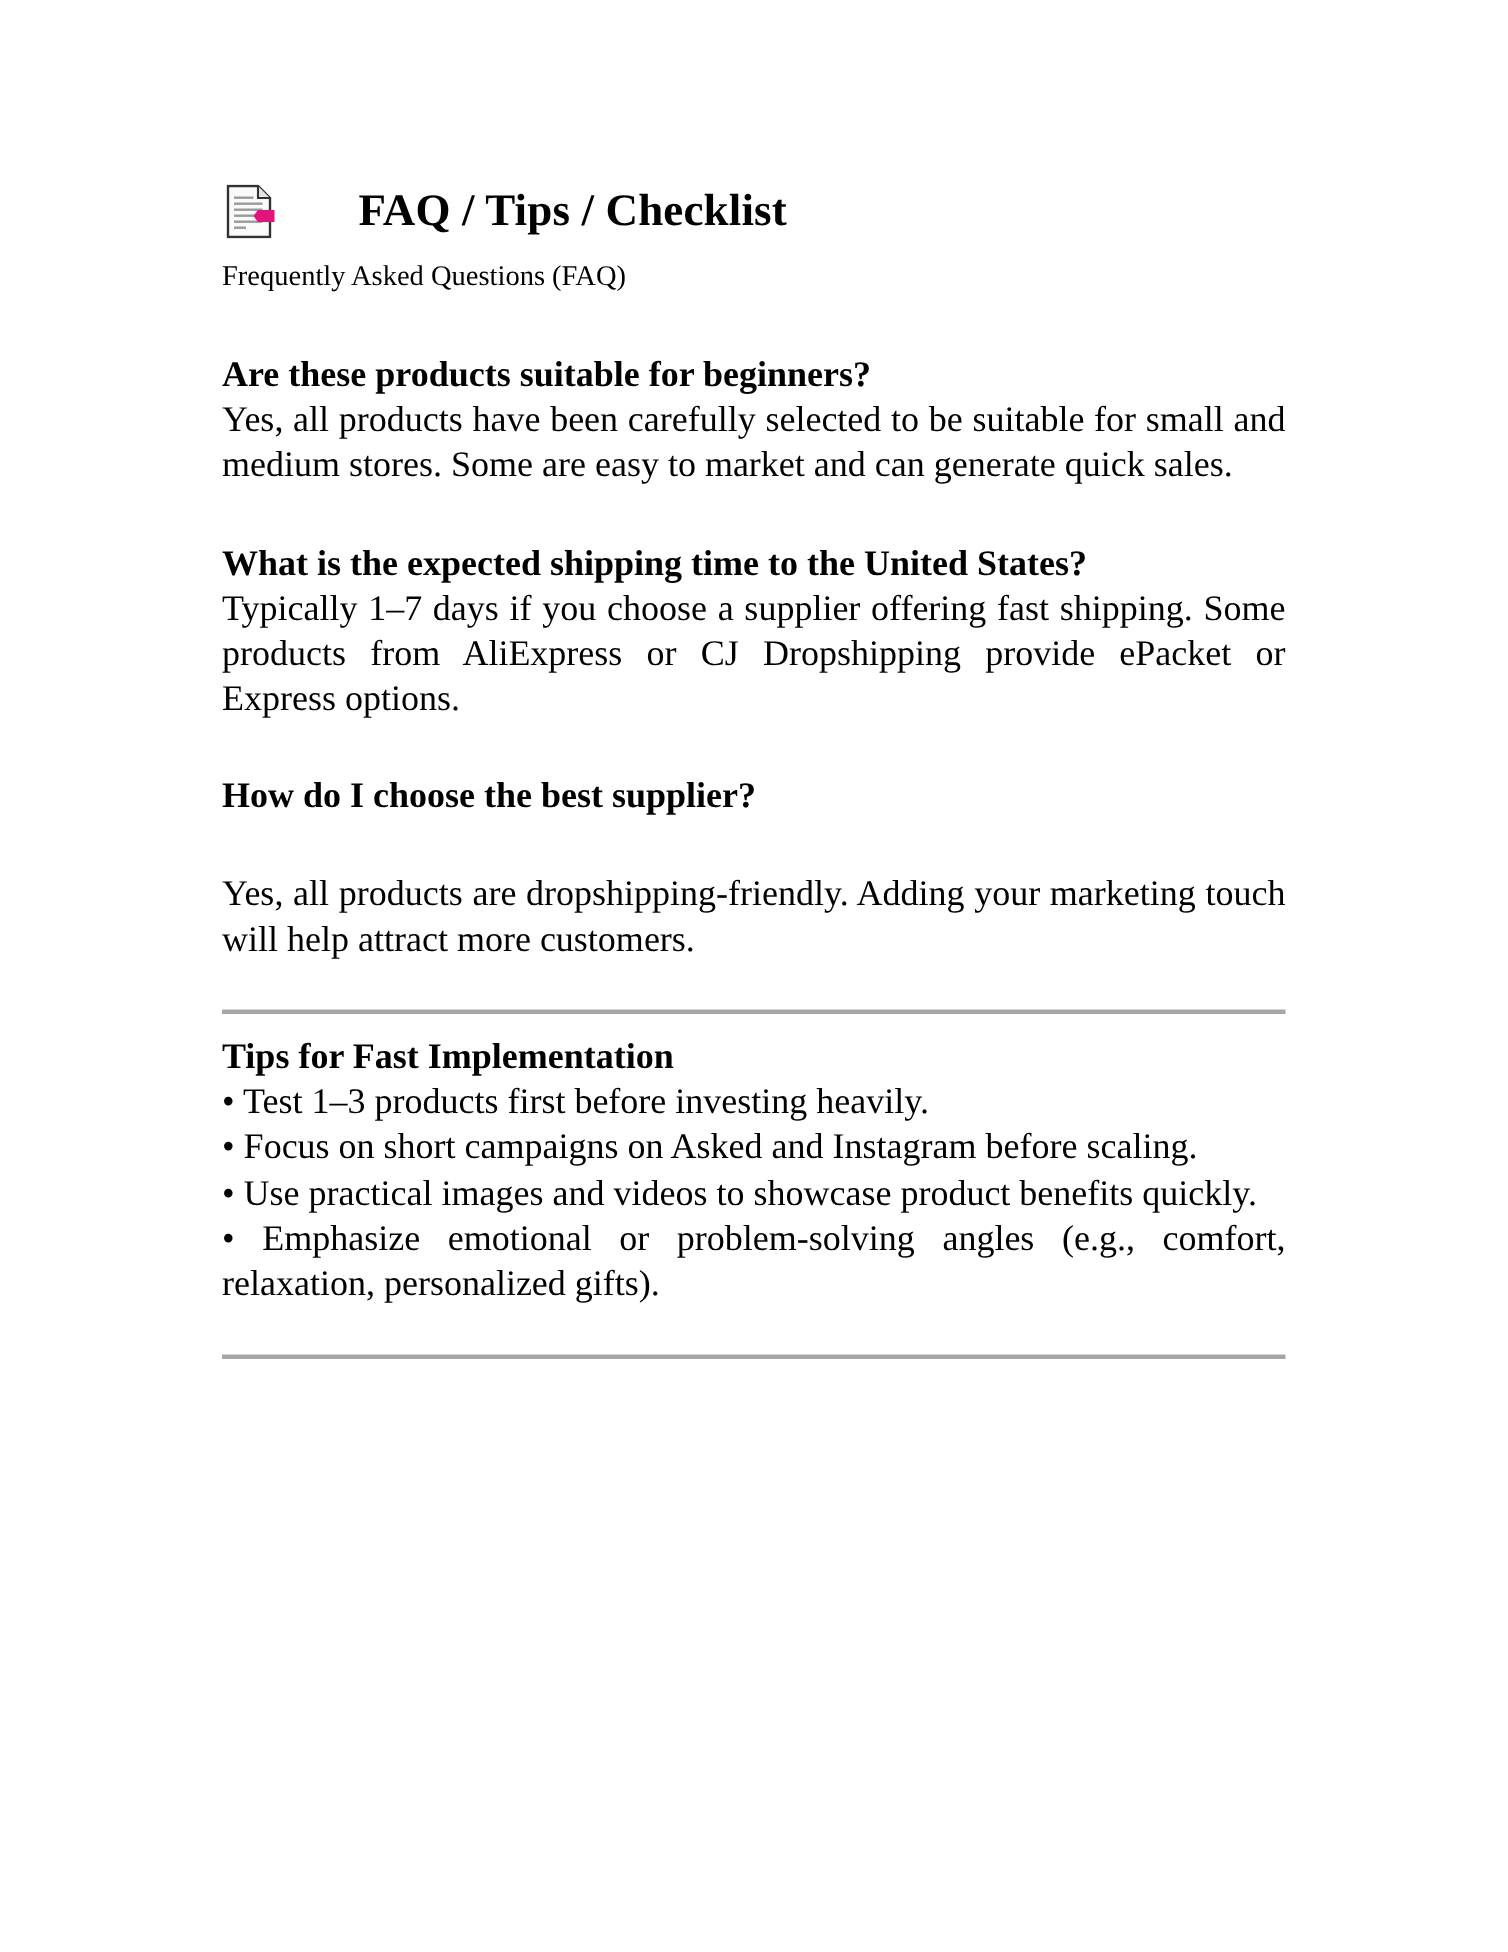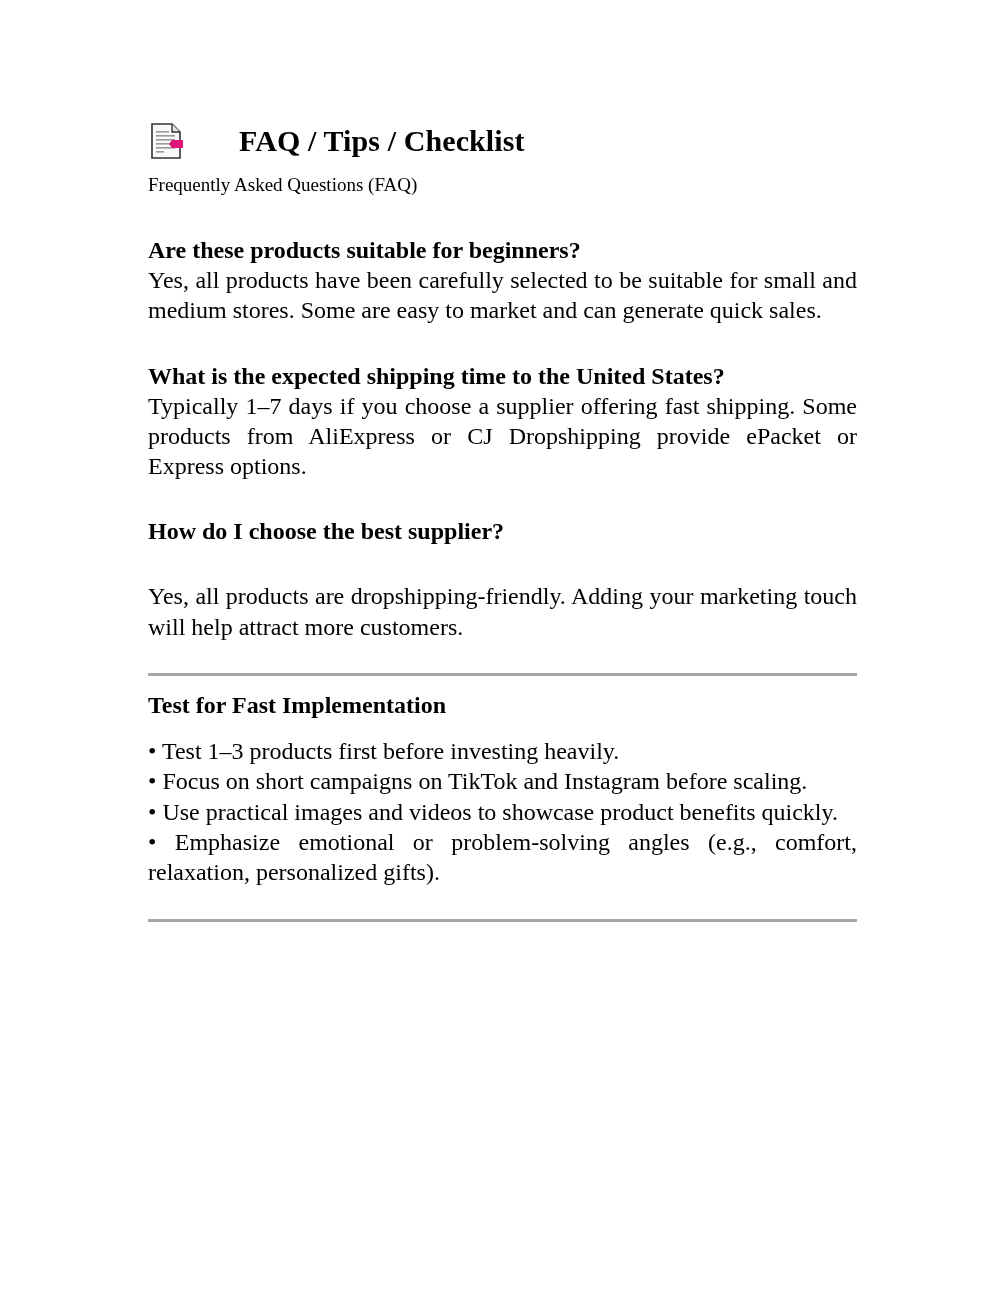--- a/index.html
+++ b/index.html
@@ -9,21 +9,21 @@
   .title-row { display: flex; align-items: center; height: 46px; gap: 44px; }
   .doc-icon { width: 34px; height: 36px; margin-right: 11px; margin-left: 2px; }
   .title { font-size: 30px; font-weight: bold; line-height: 46px; letter-spacing: 0.1px; }
   .h-sub { font-size: 19px; font-weight: normal; line-height: 30px; margin-top: 6px; }
   .qa { margin-top: 35px; }
   .q { font-size: 24px; font-weight: bold; line-height: 30px; }
   .a { font-size: 24px; line-height: 30.3px; text-align: justify; }
   .rule { height: 3px; background: #a6a6a6; margin: 0; }
   .rule1 { margin-top: 31px; }
   .tips-h { font-size: 24px; font-weight: bold; line-height: 30px; margin-top: 14px; }
-  .tips { margin-top: 16px; }
+  .tips { }
   .tip { font-size: 24px; line-height: 30.3px; text-align: justify; }
   .rule2 { margin-top: 31px; }
 </style>
 </head>
 <body>
 
 <div class="page">
   <div class="title-row">
     <span class="doc-icon">
       <svg width="34" height="36" viewBox="0 0 34 36">
@@ -54,22 +54,22 @@
   </div>
   <div class="qa">
     <div class="q">How do I choose the best supplier?</div>
   </div>
   <div class="qa">
     <div class="a">Yes, all products are dropshipping-friendly. Adding your marketing touch will help attract more customers.</div>
   </div>
 
   <div class="rule rule1" style="background: rgb(166, 166, 166);"></div>
 
-  <div class="tips-h">Test for Fast Implementation</div>
+  <div class="tips-h">Tips for Fast Implementation</div>
   <div class="tips">
     <div class="tip">• Test 1–3 products first before investing heavily.</div>
-    <div class="tip">• Focus on short campaigns on TikTok and Instagram before scaling.</div>
+    <div class="tip">• Focus on short campaigns on Asked and Instagram before scaling.</div>
     <div class="tip">• Use practical images and videos to showcase product benefits quickly.</div>
     <div class="tip">• Emphasize emotional or problem-solving angles (e.g., comfort, relaxation, personalized gifts).</div>
   </div>
 
   <div class="rule rule2" style="background: rgb(166, 166, 166);"></div>
 </div>
 
 </body></html>

